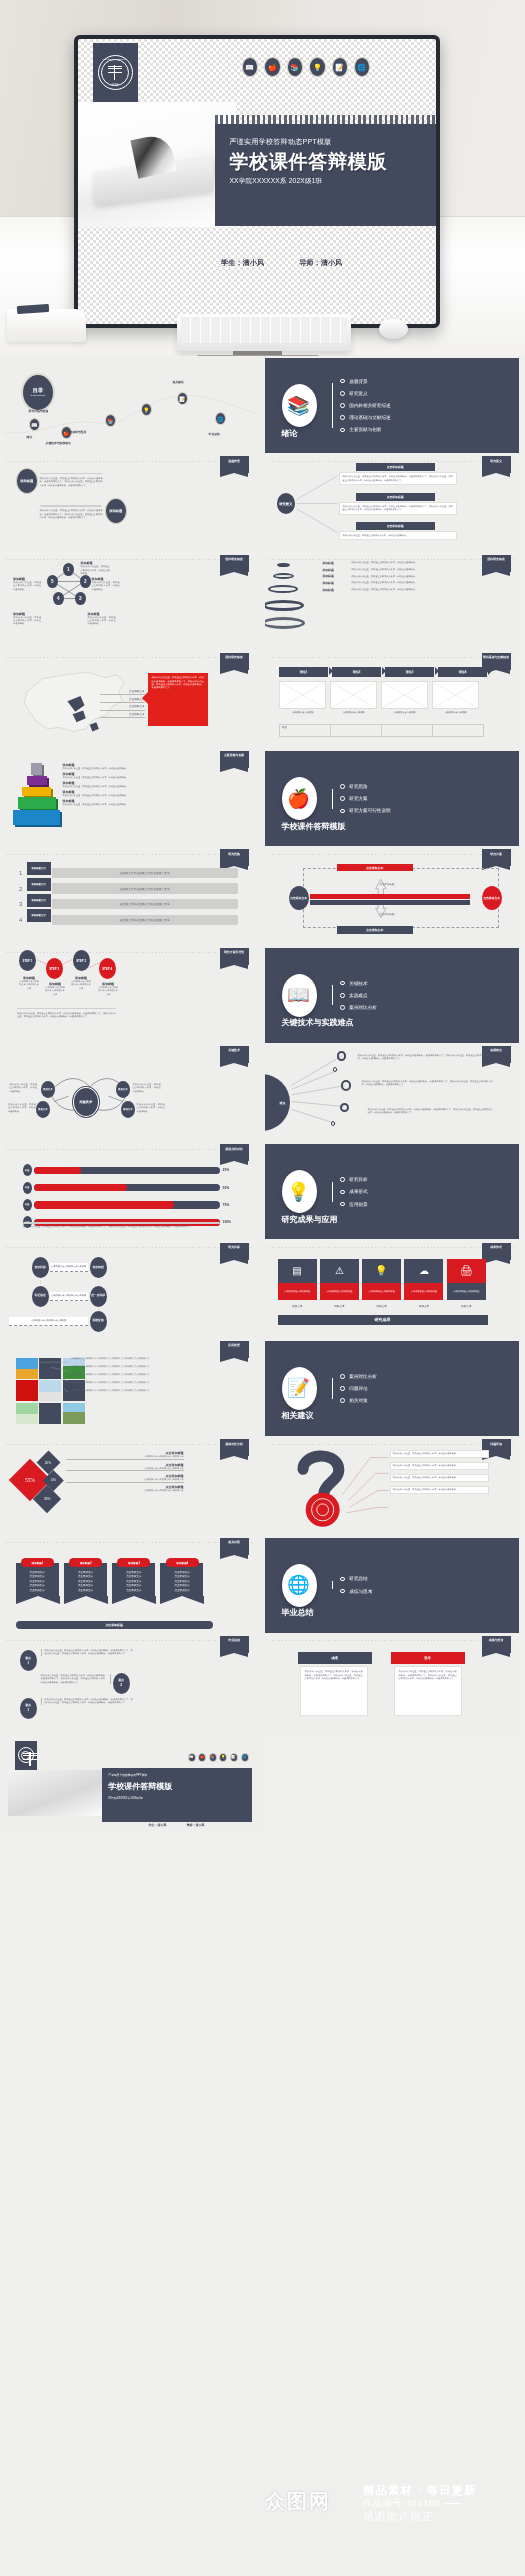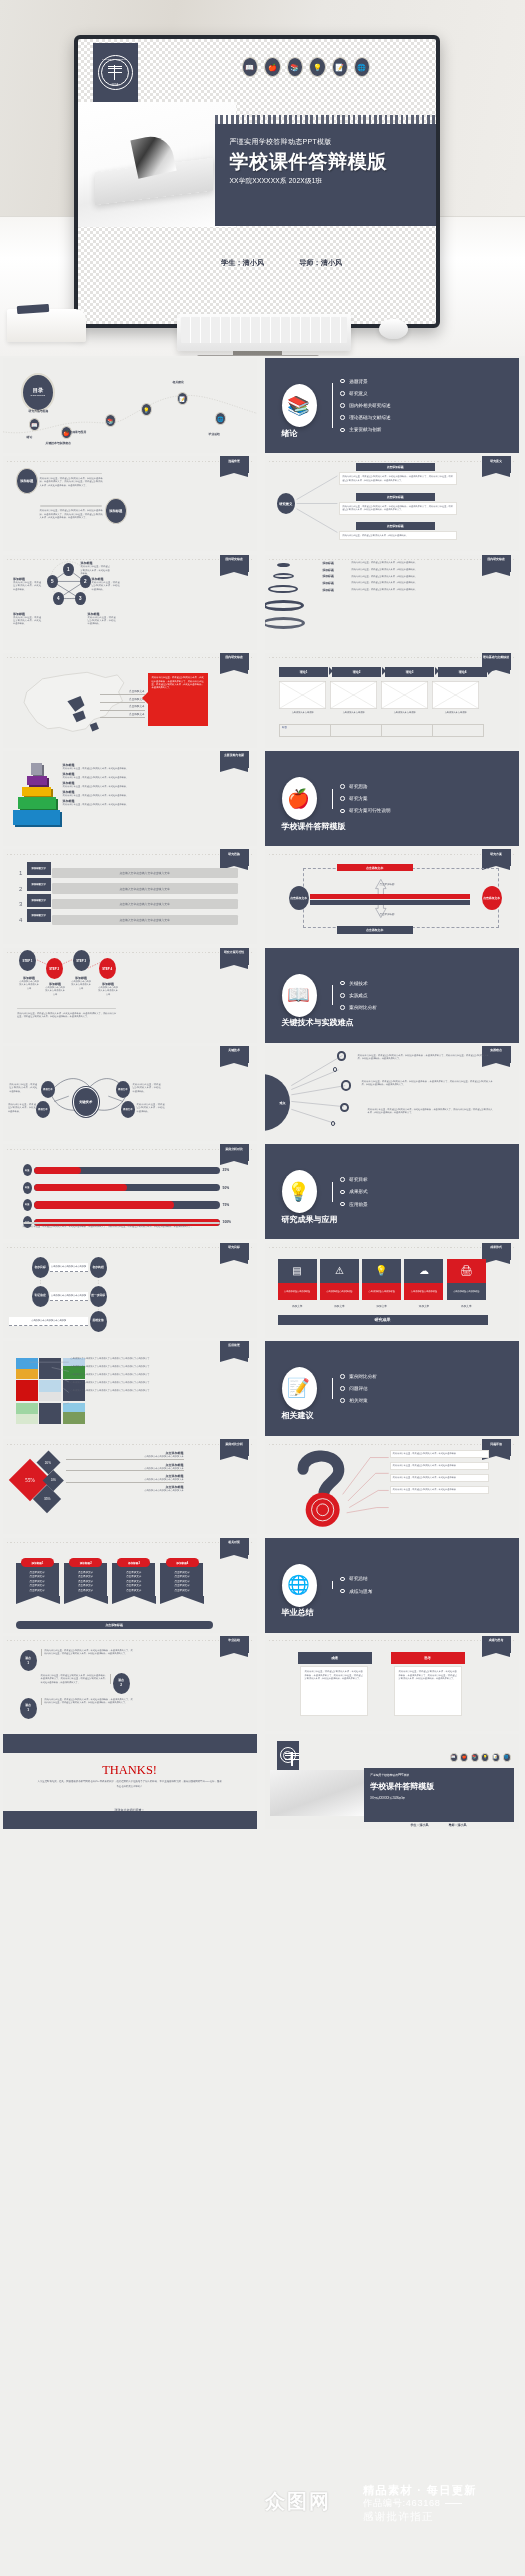--- a/index.html
+++ b/index.html
@@ -998,27 +998,20 @@
       <div class="wbox" style="position:absolute;left:35px;top:30px;width:68px;height:50px;padding:3.3px 4px">
         <div class="ptxt">您的内容打在这里，或者通过复制您的文本后，在此框中选择粘贴，并选择只保留文字。您的内容打在这里，或者通过复制您的文本后，在此框中选择粘贴，并选择只保留文字。</div>
         </div>
       <div class="wbox" style="position:absolute;left:129px;top:30px;width:68px;height:50px;padding:3.3px 4px">
         <div class="ptxt">您的内容打在这里，或者通过复制您的文本后，在此框中选择粘贴，并选择只保留文字。您的内容打在这里，或者通过复制您的文本后，在此框中选择粘贴，并选择只保留文字。</div>
         </div>
     </div>
   </div>
 
   <div class="row">
-    <div class="slide">
-      <div class="th-bar" style="top:0"></div>
-      <div class="th-bar" style="bottom:0"></div>
-      <div class="thanks">THANKS!</div>
-      <div class="th-p">大学生活即将结束，在此，我要感谢所有教导我的老师和一齐成长的同学，他们在我的大学道路给予了很大的帮助。本毕业能够顺利完成，要特别感谢我的导师XXX老师，感谢各位老师的关心和帮助！</div>
-      <div class="th-end">谢谢各位老师的观看！</div>
-    </div>
 
     <div class="slide">
       <div class="fin-logo">
         <div class="seal" style="width:16px;height:16px;border-width:0.7px">
           <div class="seal-mark" style="width:7.2px;height:6.6px"></div>
         </div>
       </div>
       <div class="fin-ic">
         <i>📖</i>
           <i>🍎</i>

